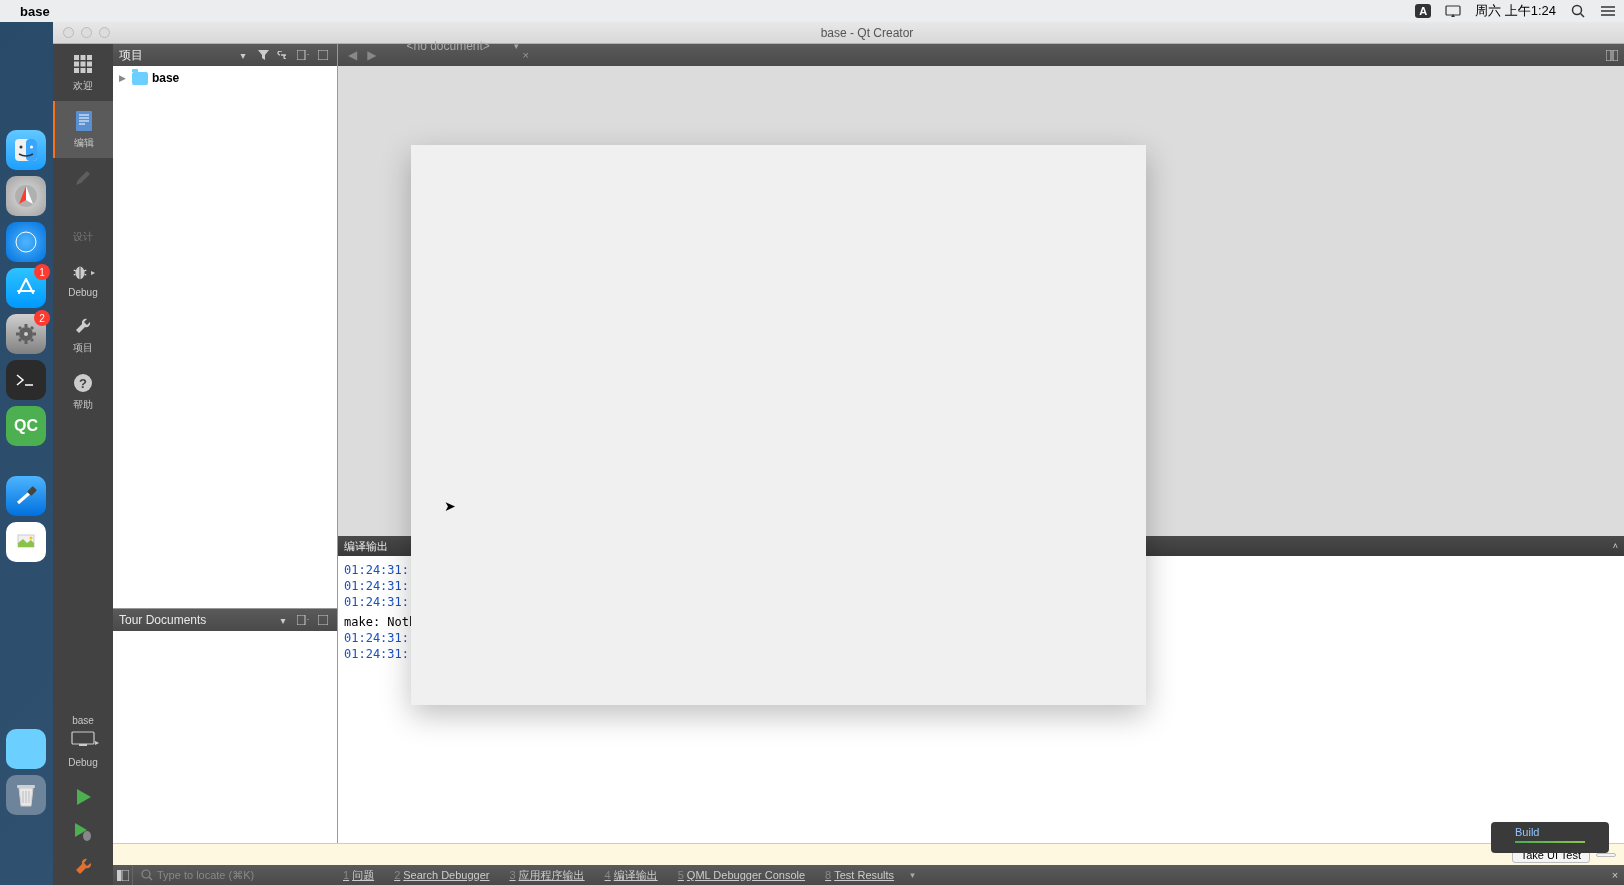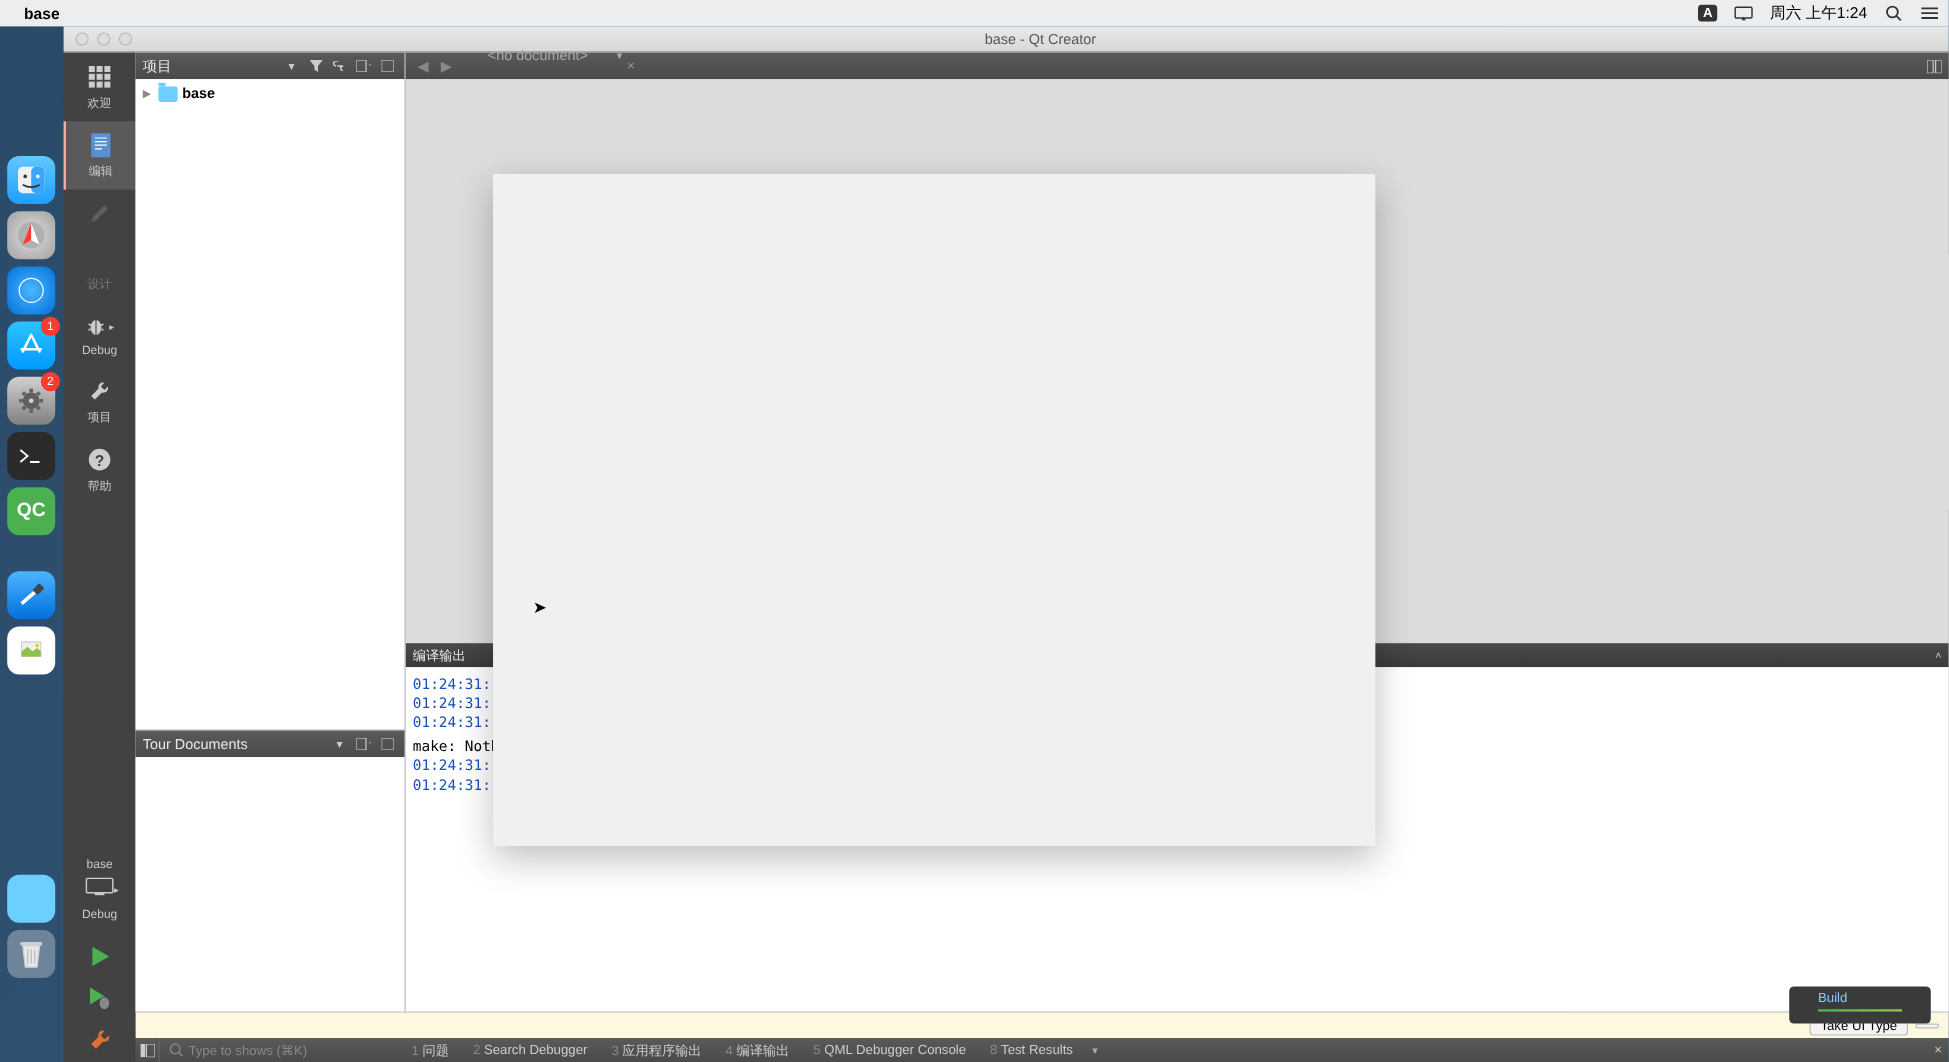--- a/index.html
+++ b/index.html
@@ -26,21 +26,21 @@
     .traffic { display: flex; gap: 7px; padding-left: 10px; }
     .traffic-btn { width: 11px; height: 11px; border-radius: 50%; border: 0.5px solid #bbb; background: #ddd; }
     .titlebar-title { margin: 0 auto; color: #555; font-size: 12px; }
     
     
     .main-body { flex: 1; display: flex; min-height: 0; }
     
     
     .modebar { width: 60px; background: #424242; display: flex; flex-direction: column; align-items: center; color: #c8c8c8; font-size: 10px; }
     .mode-item { width: 100%; padding: 8px 16px; display: flex; flex-direction: column; align-items: center; gap: 3px; cursor: pointer; }
-    .mode-item.active { background: #5a5a5a; border-left: 2px solid #fca5a5; }
+    .mode-item.active { background: #5a5a5a; border-left: 2px solid #f97316; }
     .mode-item.disabled { opacity: 0.4; gap: 40px; }
     .mode-icon { width: 24px; height: 24px; display: flex; align-items: center; justify-content: center; }
     .mode-spacer { flex: 1; }
     .mode-bottom { display: flex; flex-direction: column; align-items: center; padding: 8px 0; gap: 14px; }
     .mode-proj { font-size: 10px; text-align: center; line-height: 1.3; padding: 4px 0; }
     
     
     .content { flex: 1; display: flex; flex-direction: column; min-width: 0; }
     .split-top { flex: 1; display: flex; min-height: 0; }
     
@@ -95,21 +95,21 @@
     
     .build-tip { position: absolute; right: 15px; bottom: 32px; background: #3a3a3a; color: #8fc6ff; padding: 4px 24px 10px; border-radius: 4px; font-size: 11px; z-index: 120; }
     .build-bar { width: 70px; height: 2px; background: linear-gradient(90deg, #4caf50, #8bc34a); margin-top: 3px; }
     
     
     .bottombar { height: 20px; background: linear-gradient(#5a5a5a, #4a4a4a); color: #ddd; display: flex; align-items: center; font-size: 11px; }
     .bb-toggle { width: 20px; height: 100%; display: flex; align-items: center; justify-content: center; border-right: 1px solid #666; cursor: pointer; }
     .bb-search { display: flex; align-items: center; padding: 0 8px; flex: 0 0 200px; color: #888; }
     .bb-search svg { margin-right: 4px; }
     .bb-tabs { display: flex; align-items: center; }
-    .bb-tab { padding: 0 10px; cursor: pointer; color: #ccc; }
+    .bb-tab { padding: 0 10px; cursor: pointer; color: #ccc; text-decoration: underline; }
     .bb-tab-num { color: #888; margin-right: 3px; }
     .bb-spacer { flex: 1; }
     .bb-close { width: 18px; display: flex; align-items: center; justify-content: center; cursor: pointer; color: #ccc; }
     
     svg { display: block; }
   </style>
 </head>
 <body>
 
 <div class="menubar">
@@ -425,37 +425,37 @@
                 <div class="out-blue">01:24:31: </div>
                 <div class="out-blue">01:24:31: </div>
               </div>
             </div>
           </div>
         </div>
       </div>
 
       <div class="infobar">
         <span class="spacer"></span>
-        <button class="infobar-btn">Take UI Type</button>
+        <button class="infobar-btn">Take UI Test</button>
         <button class="infobar-btn" style="width:20px;"></button>
       </div>
 
       <div class="bottombar">
         <div class="bb-toggle">
             <svg width="12" height="11" viewBox="0 0 12 11">
               <rect x="0" y="0" width="4" height="11" fill="#ccc"></rect>
               <rect x="5" y="0" width="7" height="11" fill="none" stroke="#ccc"></rect>
             </svg>
           </div>
         <div class="bb-search">
           <svg width="12" height="12" viewBox="0 0 12 12">
               <circle cx="5" cy="5" r="4" fill="none" stroke="#888" stroke-width="1.2"></circle>
               <line x1="8" y1="8" x2="11" y2="11" stroke="#888" stroke-width="1.2"></line>
             </svg>
-          <span>Type to shows (⌘K)</span>
+          <span>Type to locate (⌘K)</span>
         </div>
         <div class="bb-tabs">
           <div class="bb-tab"><span class="bb-tab-num">1</span><span>问题</span></div>
           <div class="bb-tab"><span class="bb-tab-num">2</span><span>Search Debugger</span></div>
           <div class="bb-tab"><span class="bb-tab-num">3</span><span>应用程序输出</span></div>
           <div class="bb-tab"><span class="bb-tab-num">4</span><span>编译输出</span></div>
           <div class="bb-tab"><span class="bb-tab-num">5</span><span>QML Debugger Console</span></div>
           <div class="bb-tab"><span class="bb-tab-num">8</span><span>Test Results</span></div>
           <span style="color:#aaa;font-size:9px;padding:0 6px;">▾</span>
         </div>

